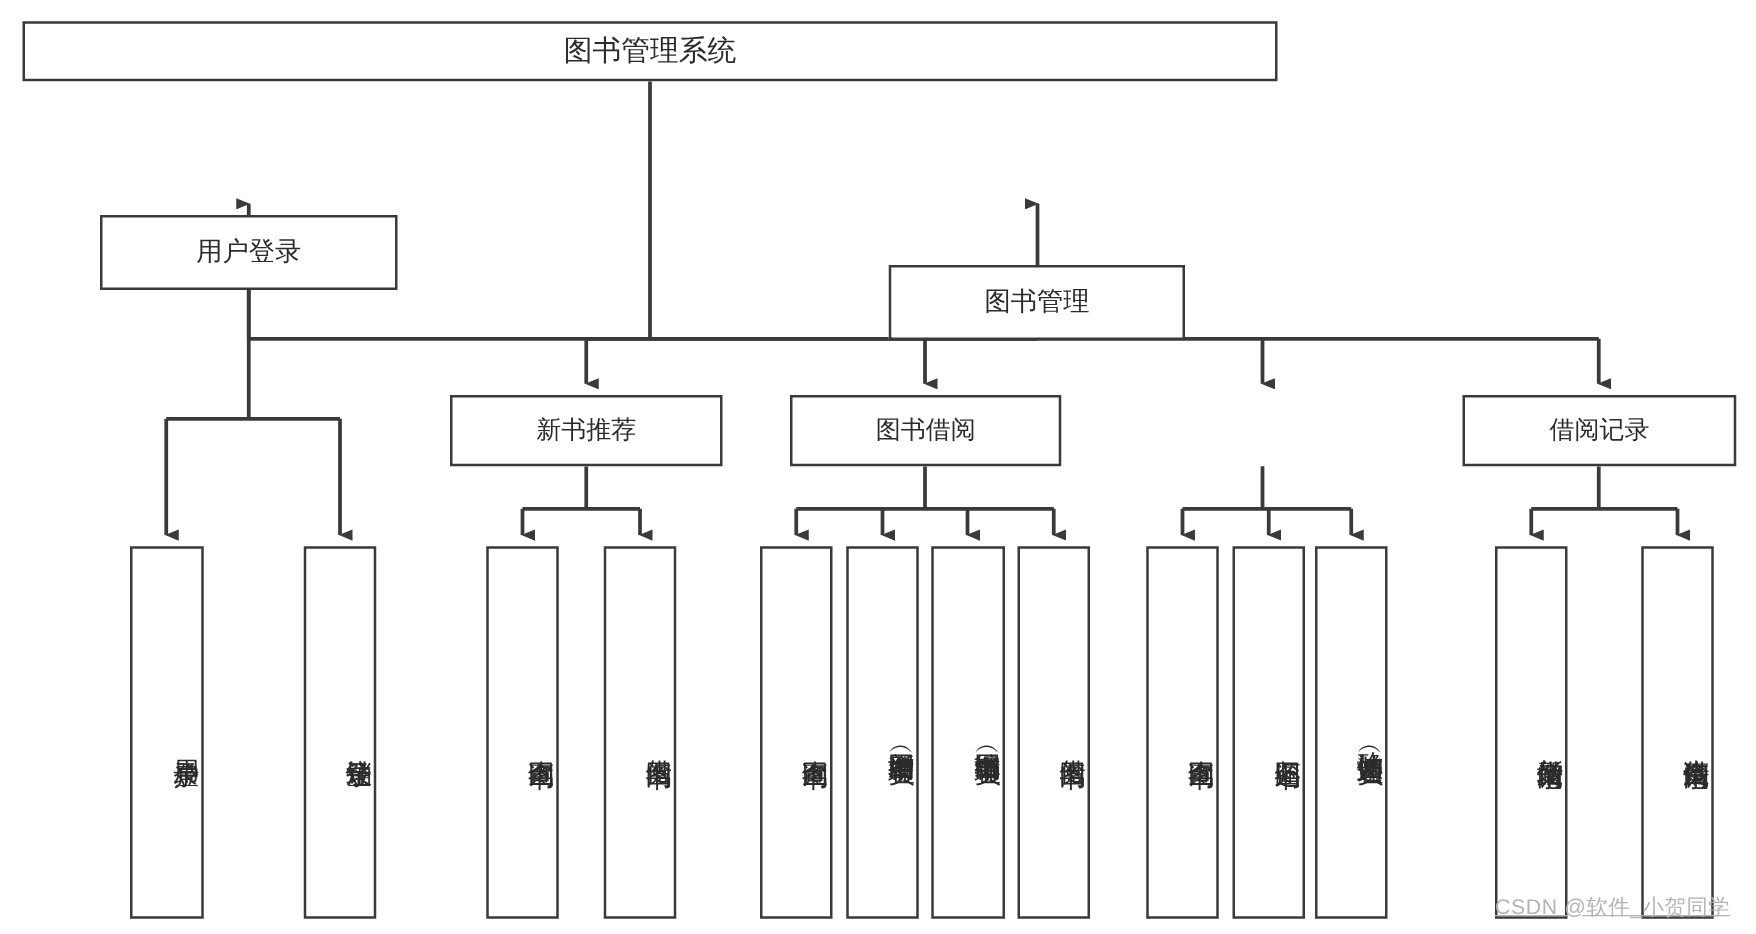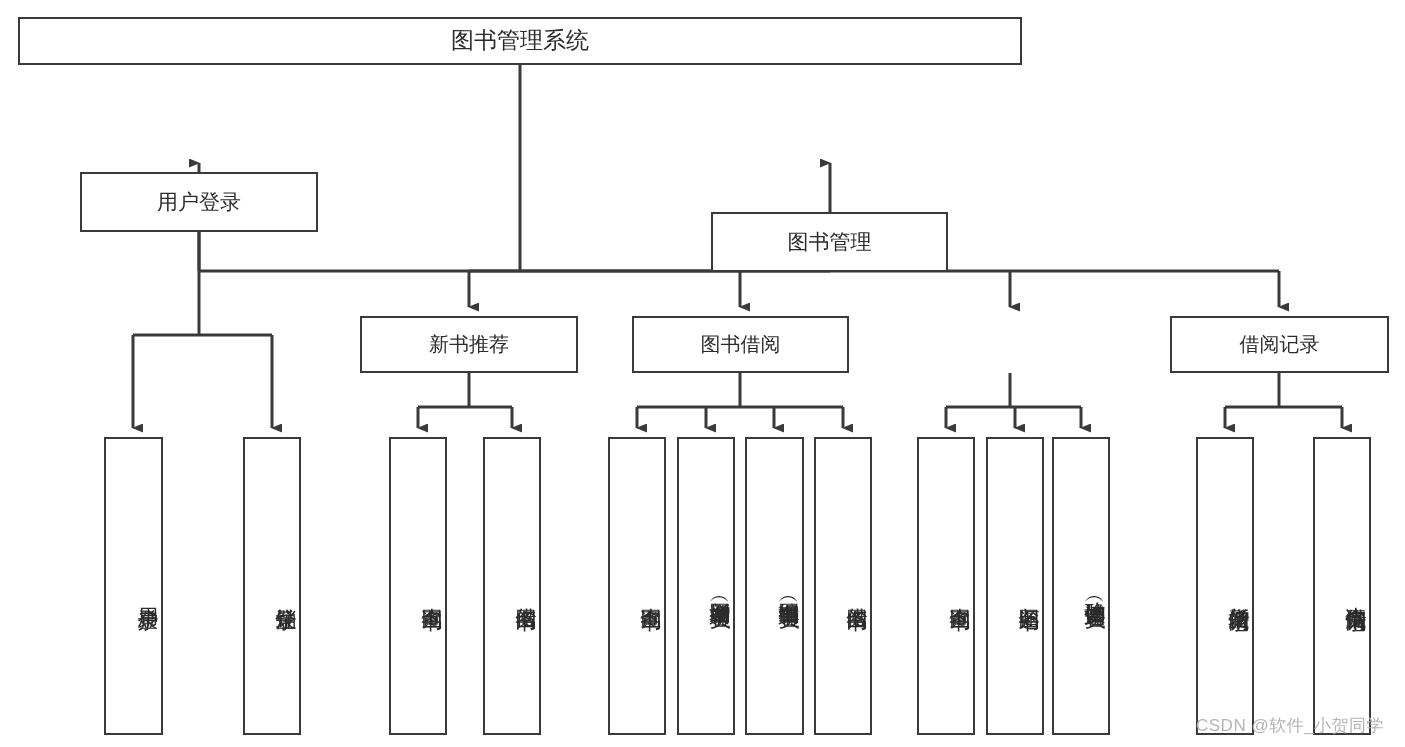--- a/index.html
+++ b/index.html
@@ -57,20 +57,21 @@
   }
   .node.leaf.tall {
     padding-top: 6px;
   }
   .watermark {
     position: absolute;
     font-size: 17px;
     color: #b4b4b4;
     white-space: nowrap;
     letter-spacing: 0.5px;
+    text-decoration: underline;
   }
 </style>
 </head>
 <body>
 
 <div id="canvas">
 
   <svg id="wires" viewBox="0 0 1405 747" xmlns="http://www.w3.org/2000/svg">
     <defs>
       <marker id="arrowhead" markerWidth="9" markerHeight="11" refX="4.5" refY="10" orient="auto" markerUnits="userSpaceOnUse">

